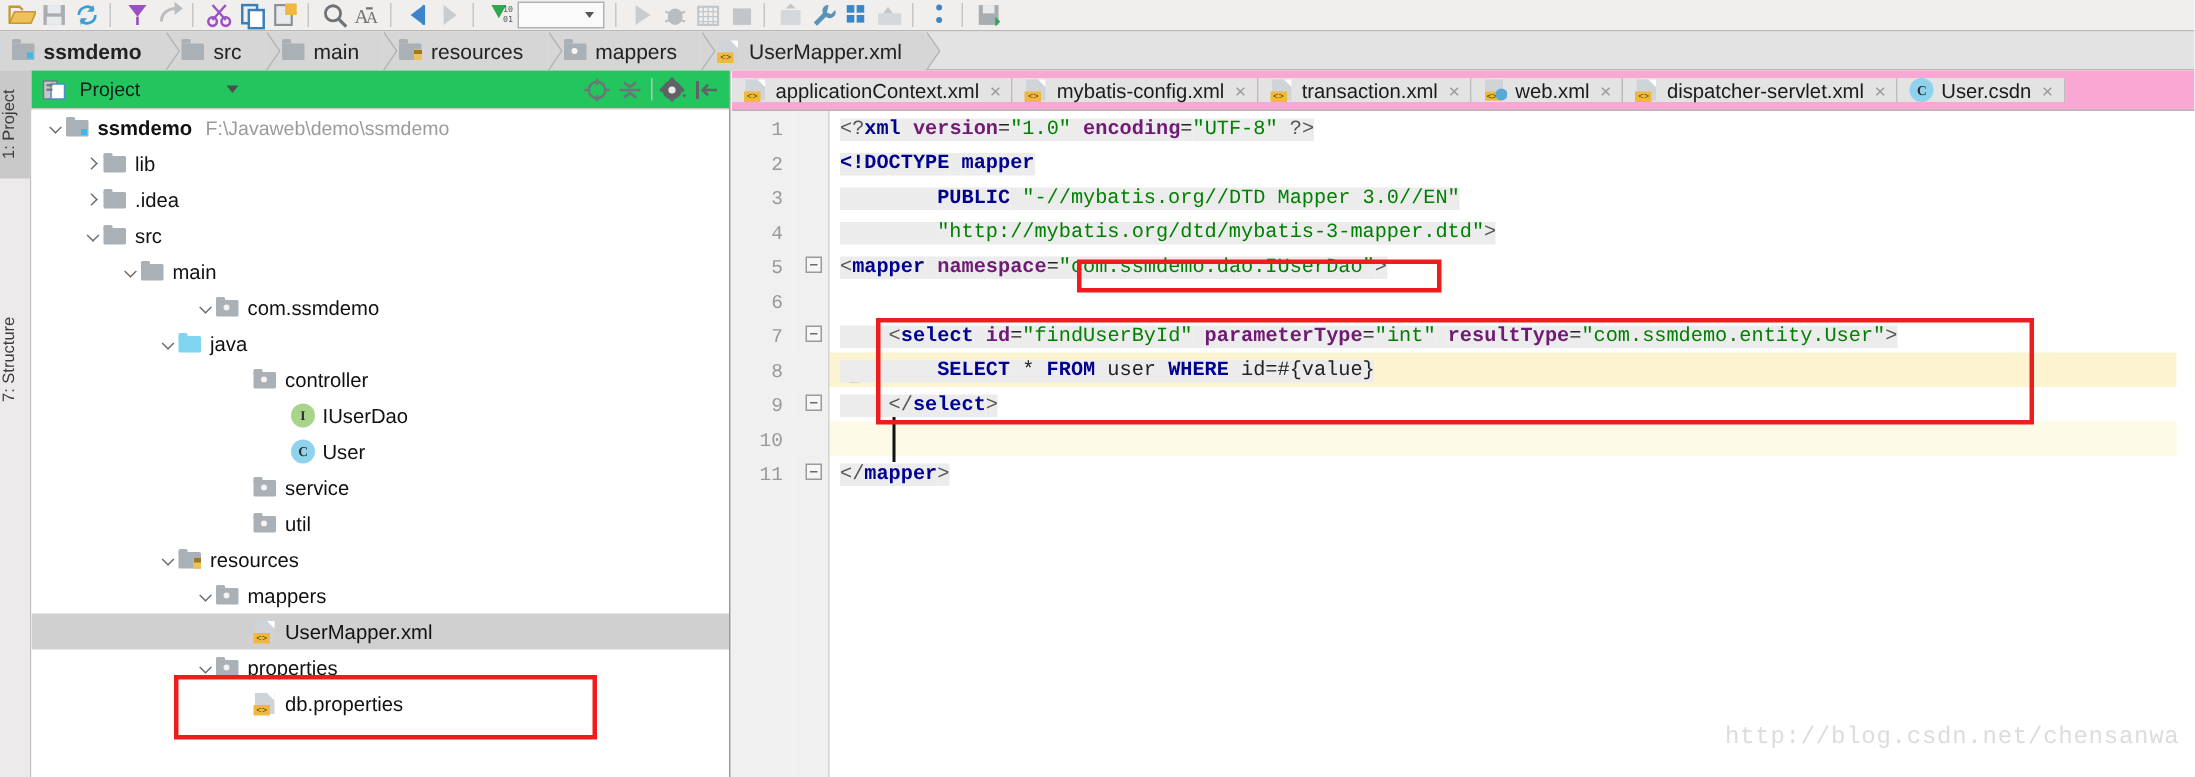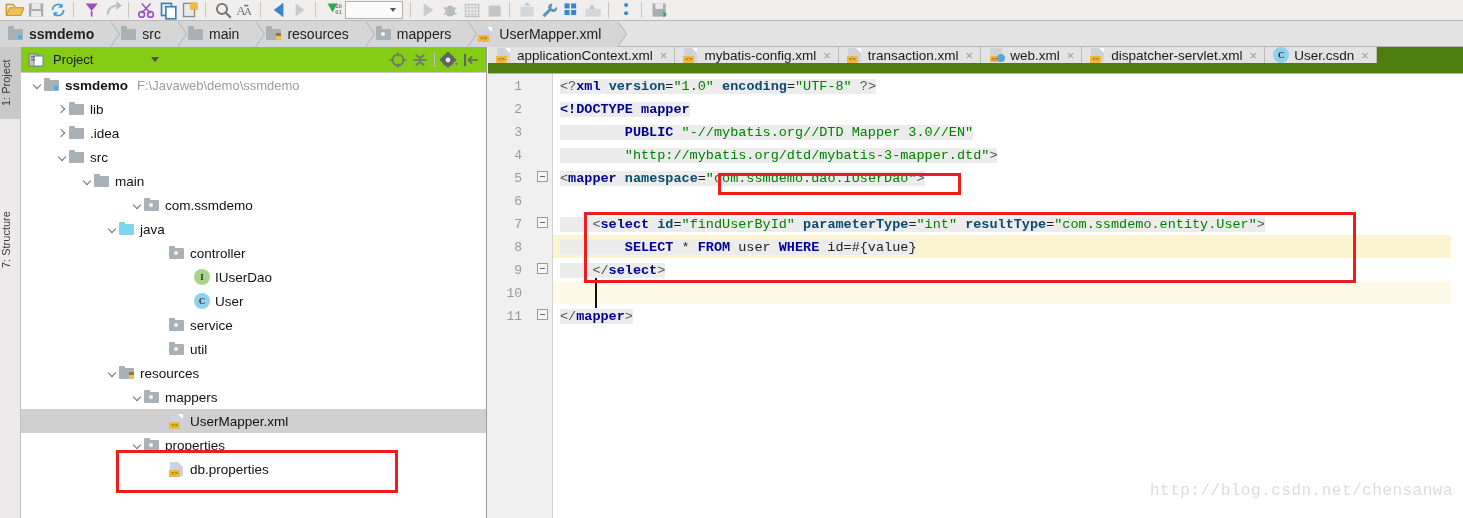--- a/index.html
+++ b/index.html
@@ -67,21 +67,21 @@
     padding:4px 0;box-sizing:border-box;
   }
   .vtab.sel{background:#c9c9c9;}
 
   
   .panel{
     position:absolute;left:21px;top:47px;width:466px;height:471px;
     background:#fff;box-sizing:border-box;border-right:1px solid #9a9a9a;
   }
   .panel-head{
-    height:26px;background:#84cc16;border-bottom:1px solid #c8c8c8;
+    height:26px;background:#22c55e;border-bottom:1px solid #c8c8c8;
     display:flex;align-items:center;padding:0 4px;box-sizing:border-box;
   }
   .panel-title{font-size:13px;color:#1a1a1a;margin-left:6px;}
   .panel-caret{
     margin-left:58px;width:0;height:0;
     border-left:4px solid transparent;border-right:4px solid transparent;
     border-top:5px solid #4d4d4d;
   }
   .panel-head-spacer{flex:1;}
   .ph-ico{width:22px;height:20px;position:relative;}
@@ -139,21 +139,21 @@
     font-family:"Liberation Serif", serif;
   }
   .circ.iface{background:#a9d48c;}
   .circ.cls{background:#8fd2ee;}
 
   
   .editor{
     position:absolute;left:488px;top:47px;width:975px;height:471px;background:#fff;
   }
   .tabbar{
-    height:27px;background:#4d7c0f;display:flex;align-items:flex-start;
+    height:27px;background:#f9a8d4;display:flex;align-items:center;
     border-bottom:1px solid #b5b5b5;box-sizing:border-box;overflow:hidden;
   }
   .etab{
     display:flex;align-items:center;padding:0 7px 0 8px;
     background:#e3e3e3;border-right:1px solid #bcbcbc;font-size:13.5px;color:#1a1a1a;
     white-space:nowrap;flex:0 0 auto;
   }
   .etab .etab-label{margin-left:5px;}
   .etab .xbtn{
     margin-left:7px;color:#9a9a9a;font-size:13px;line-height:1;
@@ -168,21 +168,21 @@
     font-family:"Liberation Mono", monospace;font-size:13px;color:#999;height:23px;line-height:23px;
   }
   .hl-line{position:absolute;left:0;width:975px;height:23px;}
   .code{
     position:absolute;left:64px;top:0;width:911px;height:444px;
     font-family:"Liberation Mono", monospace;font-size:13.5px;
     white-space:pre;
   }
   .cl{position:absolute;left:8px;height:23px;line-height:23px;}
   .tag{color:#000091;font-weight:bold;}
-  .attr{color:#0c4a6e;font-weight:bold;}
+  .attr{color:#701a75;font-weight:bold;}
   .str{color:#008000;}
   .plain{color:#222;}
   .brk{color:#555;}
   .kw{color:#000091;font-weight:bold;}
   .tokbg{background:#ececec;}
 
   .foldmark{
     position:absolute;left:8px;width:11px;height:11px;
     border:1px solid #9a9a9a;background:#f6f6f6;box-sizing:border-box;
   }

